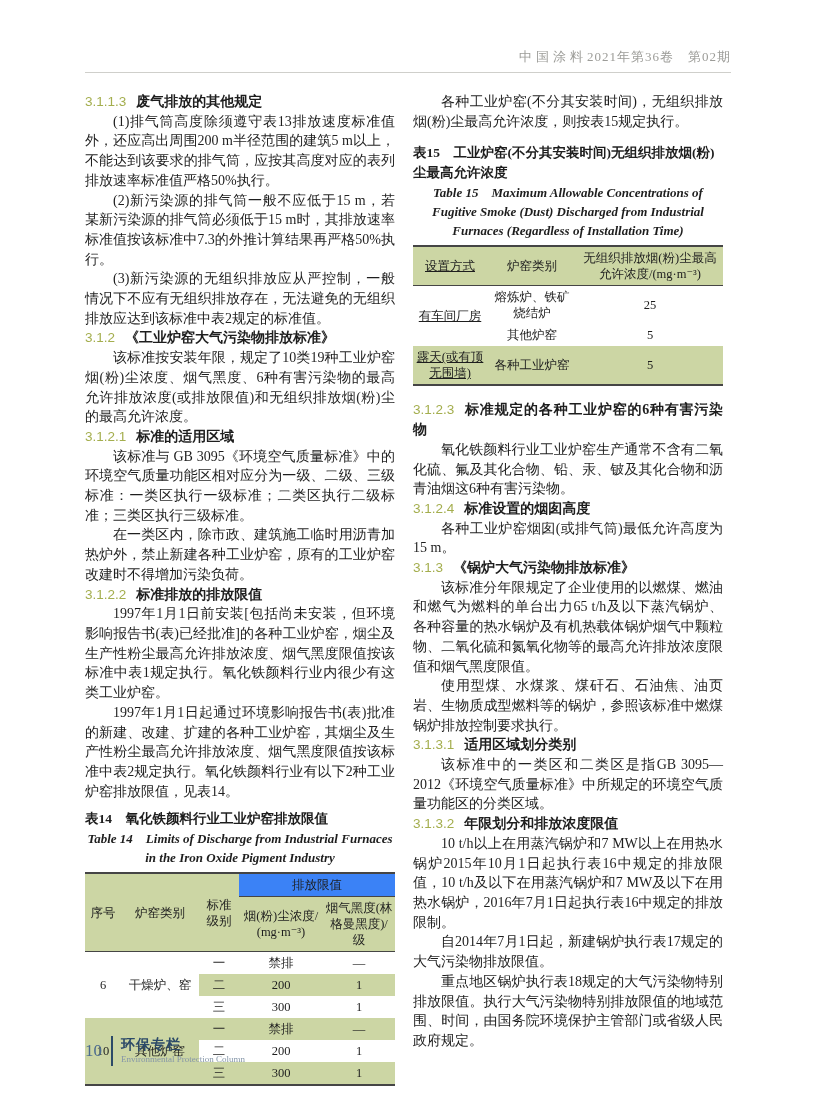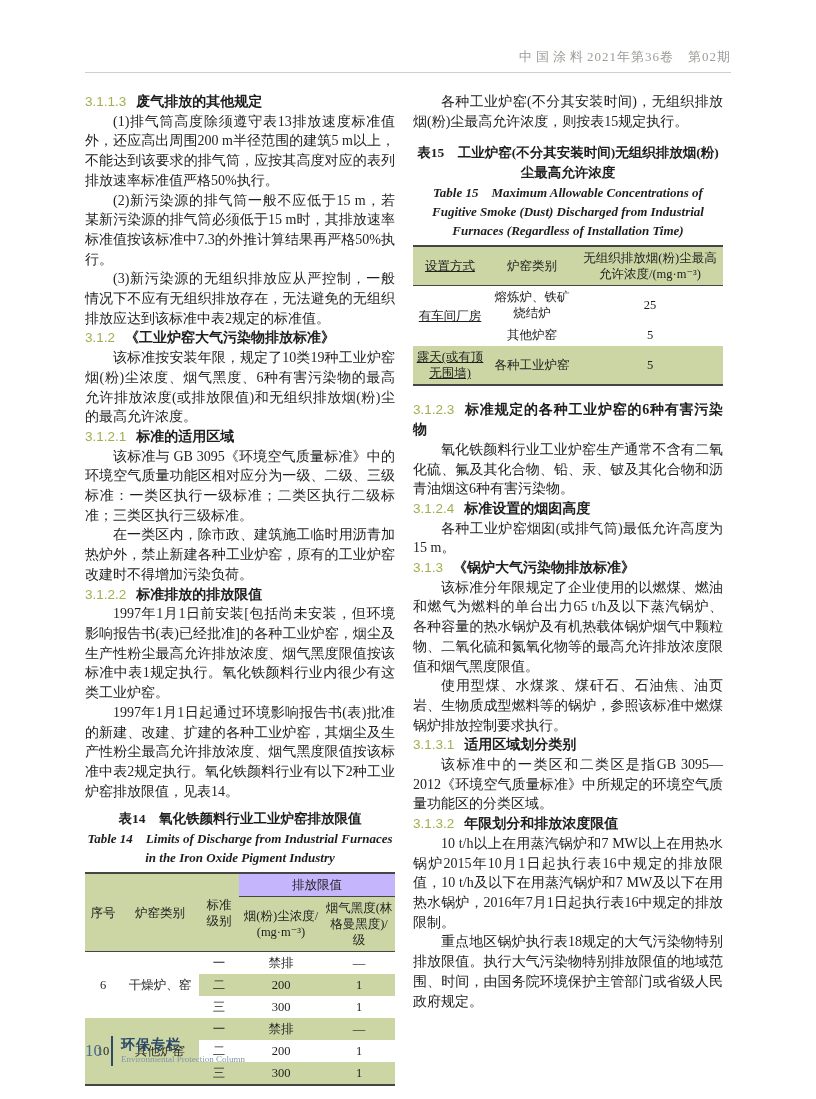--- a/index.html
+++ b/index.html
@@ -26,38 +26,38 @@
     display: flex; gap: 18px;
   }
   .col { width: 310px; font-size: 14px; line-height: 19.7px; text-align: justify; }
   .para { margin: 0; text-indent: 2em; }
   .sec-heading { margin: 0; font-weight: bold; }
   .sec-num {
     font-family: "Liberation Sans", "DejaVu Sans", sans-serif;
     font-weight: normal; color: #a4ae4e; margin-right: 10px; font-size: 13.5px;
   }
   .tbl-cap-zh {
-    margin: 8px 0 0 0; text-align: center; font-weight: bold;
+    margin: 8px 0 0 0; text-align: left; font-weight: bold;
     font-size: 13.5px; line-height: 20px; text-indent: 0;
   }
   .tbl-cap-en {
     margin: 0; text-align: center; font-weight: bold;
     font-size: 13px; line-height: 19px; text-indent: 0; font-style: italic;
   }
   table.tbl {
     width: 100%; border-collapse: collapse; margin-top: 5px;
     font-size: 12.5px; line-height: 16px;
     border-top: 2px solid #454545; border-bottom: 2px solid #454545;
   }
   table.tbl th, table.tbl td {
     padding: 3px 2px; text-align: center; vertical-align: middle;
     font-weight: normal;
   }
   .hb { background: #ccd6a4; border-bottom: 1px solid #454545; }
-  .grp { background: #c4b5fd; border-bottom: 1px solid #454545; }
+  .grp { background: #3b82f6; border-bottom: 1px solid #454545; }
   td.g { background: #ccd6a4; }
   td.left, th.left { text-align: left; padding-left: 5px; text-decoration: underline; }
   .page-footer {
     position: absolute; top: 1036px; left: 85px;
     display: flex; align-items: center;
   }
   .page-num {
     font-size: 17px; color: #4b6b8f; margin-right: 9px;
     font-family: "Liberation Serif", serif;
   }
@@ -191,20 +191,21 @@
       <p class="para">氧化铁颜料行业工业炉窑生产通常不含有二氧化硫、氟及其化合物、铅、汞、铍及其化合物和沥青油烟这6种有害污染物。</p>
       <p class="sec-heading"><span class="sec-num">3.1.2.4</span><span>标准设置的烟囱高度</span></p>
       <p class="para">各种工业炉窑烟囱(或排气筒)最低允许高度为15 m。</p>
       <p class="sec-heading"><span class="sec-num">3.1.3</span><span>《锅炉大气污染物排放标准》</span></p>
       <p class="para">该标准分年限规定了企业使用的以燃煤、燃油和燃气为燃料的单台出力65 t/h及以下蒸汽锅炉、各种容量的热水锅炉及有机热载体锅炉烟气中颗粒物、二氧化硫和氮氧化物等的最高允许排放浓度限值和烟气黑度限值。</p>
       <p class="para">使用型煤、水煤浆、煤矸石、石油焦、油页岩、生物质成型燃料等的锅炉，参照该标准中燃煤锅炉排放控制要求执行。</p>
       <p class="sec-heading"><span class="sec-num">3.1.3.1</span><span>适用区域划分类别</span></p>
       <p class="para">该标准中的一类区和二类区是指GB 3095—2012《环境空气质量标准》中所规定的环境空气质量功能区的分类区域。</p>
       <p class="sec-heading"><span class="sec-num">3.1.3.2</span><span>年限划分和排放浓度限值</span></p>
       <p class="para">10 t/h以上在用蒸汽锅炉和7 MW以上在用热水锅炉2015年10月1日起执行表16中规定的排放限值，10 t/h及以下在用蒸汽锅炉和7 MW及以下在用热水锅炉，2016年7月1日起执行表16中规定的排放限制。</p>
+      <p class="para">自2014年7月1日起，新建锅炉执行表17规定的大气污染物排放限值。</p>
       <p class="para">重点地区锅炉执行表18规定的大气污染物特别排放限值。执行大气污染物特别排放限值的地域范围、时间，由国务院环境保护主管部门或省级人民政府规定。</p>
     </div>
 
   </div>
 
   <div class="page-footer">
     <span class="page-num">10</span>
     <span class="footer-bar"></span>
     <span>
       <div class="footer-col-zh">环保专栏</div>

